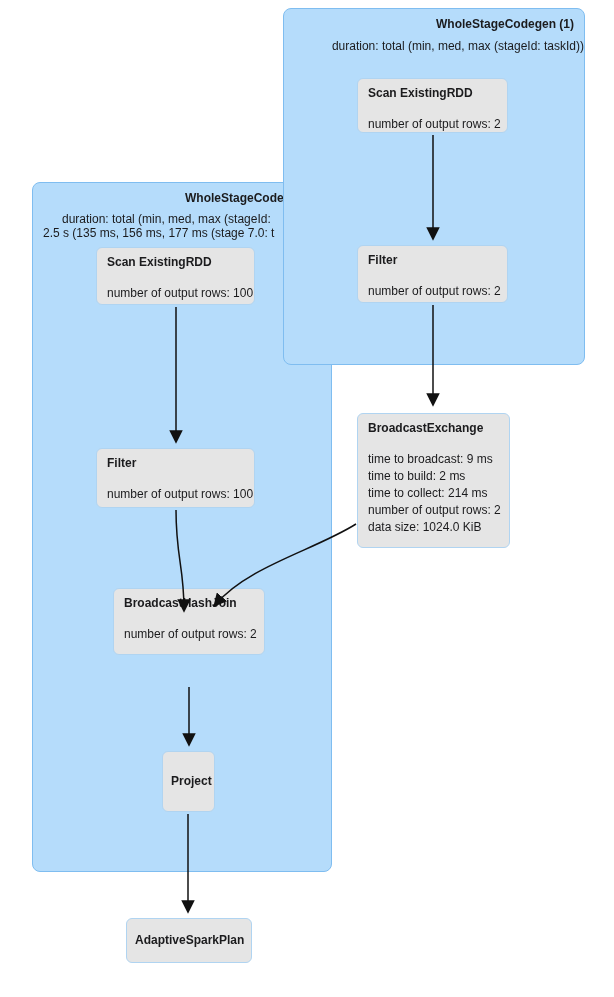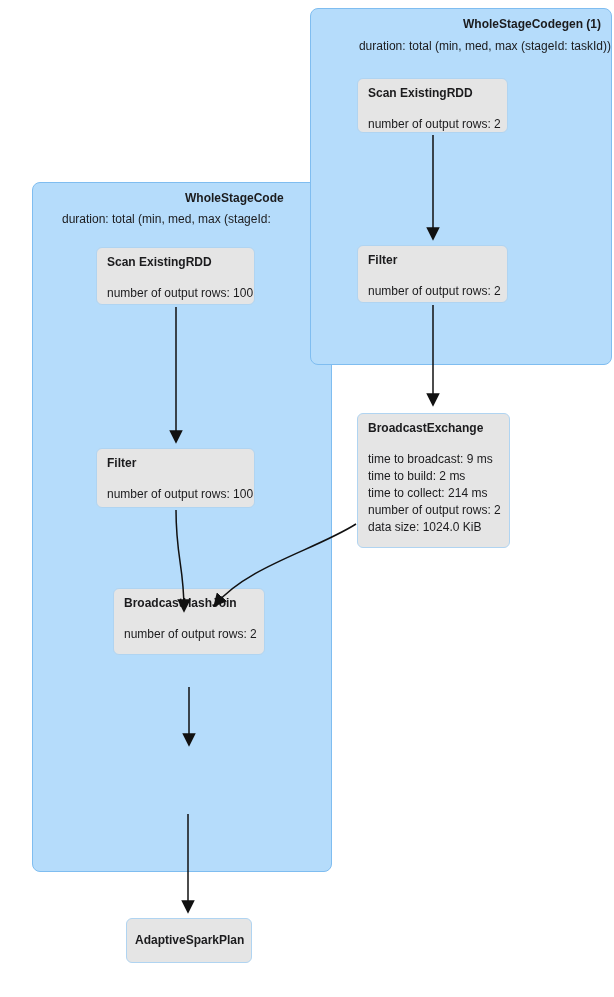--- a/index.html
+++ b/index.html
@@ -21,21 +21,21 @@
   .node{
     position:absolute;background:#e5e5e5;border:1px solid #b0d4f1;border-radius:6px;
     box-sizing:border-box;padding:6px 10px;font-size:12px;line-height:17px;overflow:hidden;
   }
   .node-title{font-weight:700;white-space:nowrap;}
   .node-metrics{margin-top:14px;}
   .metric-line{white-space:nowrap;}
   .node.label-only{display:flex;align-items:center;padding:6px 8px;}
   
   .cluster-left{left:32px;top:182px;width:300px;height:690px;padding-left:18px;}
-  .cluster-right{left:283px;top:8px;width:302px;height:357px;margin-left:27px;}
+  .cluster-right{left:283px;top:8px;width:302px;height:357px;}
   
   .n-scan-right{left:357px;top:78px;width:151px;height:55px;}
   .n-filter-right{left:357px;top:245px;width:151px;height:58px;}
   .n-broadcast-exchange{left:357px;top:413px;width:153px;height:135px;}
   .n-scan-left{left:96px;top:247px;width:159px;height:58px;}
   .n-filter-left{left:96px;top:448px;width:159px;height:60px;}
   .n-bhj{left:113px;top:588px;width:152px;height:67px;}
   .n-project{left:162px;top:751px;width:53px;height:61px;}
   .n-asp{left:126px;top:918px;width:126px;height:45px;}
   
@@ -48,20 +48,21 @@
   .edge-layer{position:absolute;left:0;top:0;pointer-events:none;}
 </style>
 </head>
 <body>
 
 <div class="canvas">
 
   <div class="cluster cluster-left">
     <div class="cluster-title t-left-title">WholeStageCode</div>
     <div class="cluster-duration t-left-dur1">duration: total (min, med, max (stageId:</div>
+    <div class="cluster-duration t-left-dur2">2.5 s (135 ms, 156 ms, 177 ms (stage 7.0: t</div>
   </div>
 
   <div class="cluster cluster-right">
     <div class="cluster-title t-right-title">WholeStageCodegen (1)</div>
     <div class="cluster-duration t-right-dur1 centered">duration: total (min, med, max (stageId: taskId))</div>
   </div>
 
   <div class="node n-scan-right">
     <div class="node-title">Scan ExistingRDD</div>
     <div class="node-metrics">
@@ -101,20 +102,23 @@
     </div>
   </div>
 
   <div class="node n-bhj">
     <div class="node-title">BroadcastHashJoin</div>
     <div class="node-metrics">
       <div class="metric-line">number of output rows: 2</div>
     </div>
   </div>
 
+  <div class="node n-project label-only">
+    <div class="node-title">Project</div>
+  </div>
 
   <div class="node n-asp label-only">
     <div class="node-title">AdaptiveSparkPlan</div>
   </div>
 
   <svg class="edge-layer" width="614" height="997" viewBox="0 0 614 997">
     <defs>
       <marker id="arrow" viewBox="0 0 10 10" refX="8" refY="5" markerWidth="9" markerHeight="9" orient="auto-start-reverse">
         <path d="M0,0 L10,5 L0,10 z" fill="#111111"></path>
       </marker>

